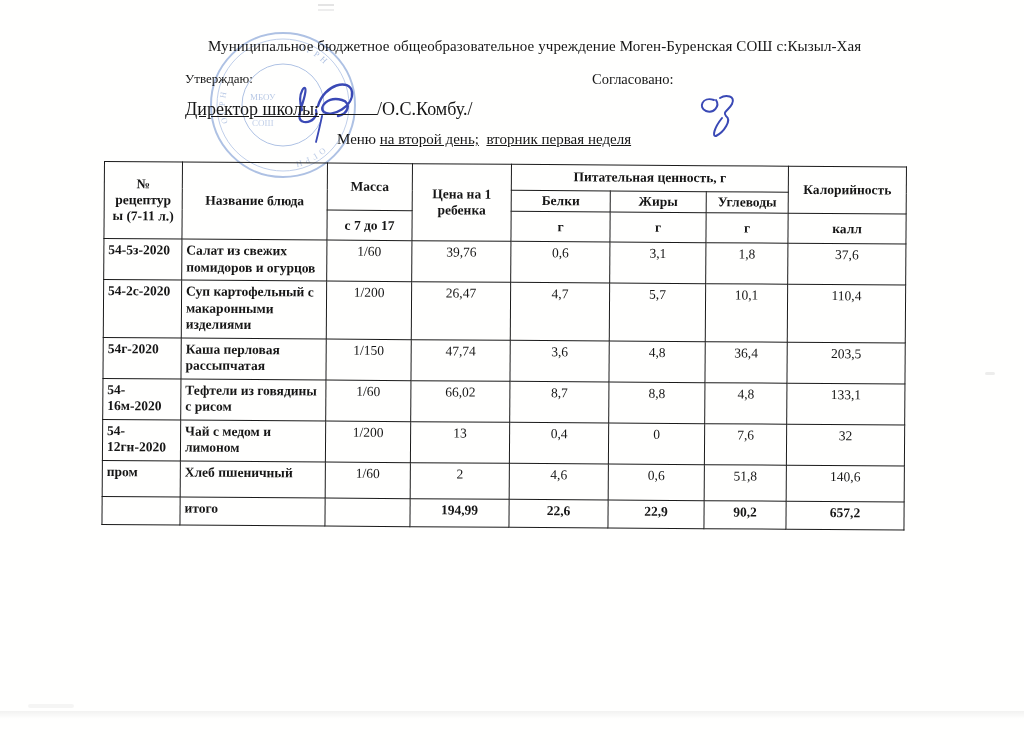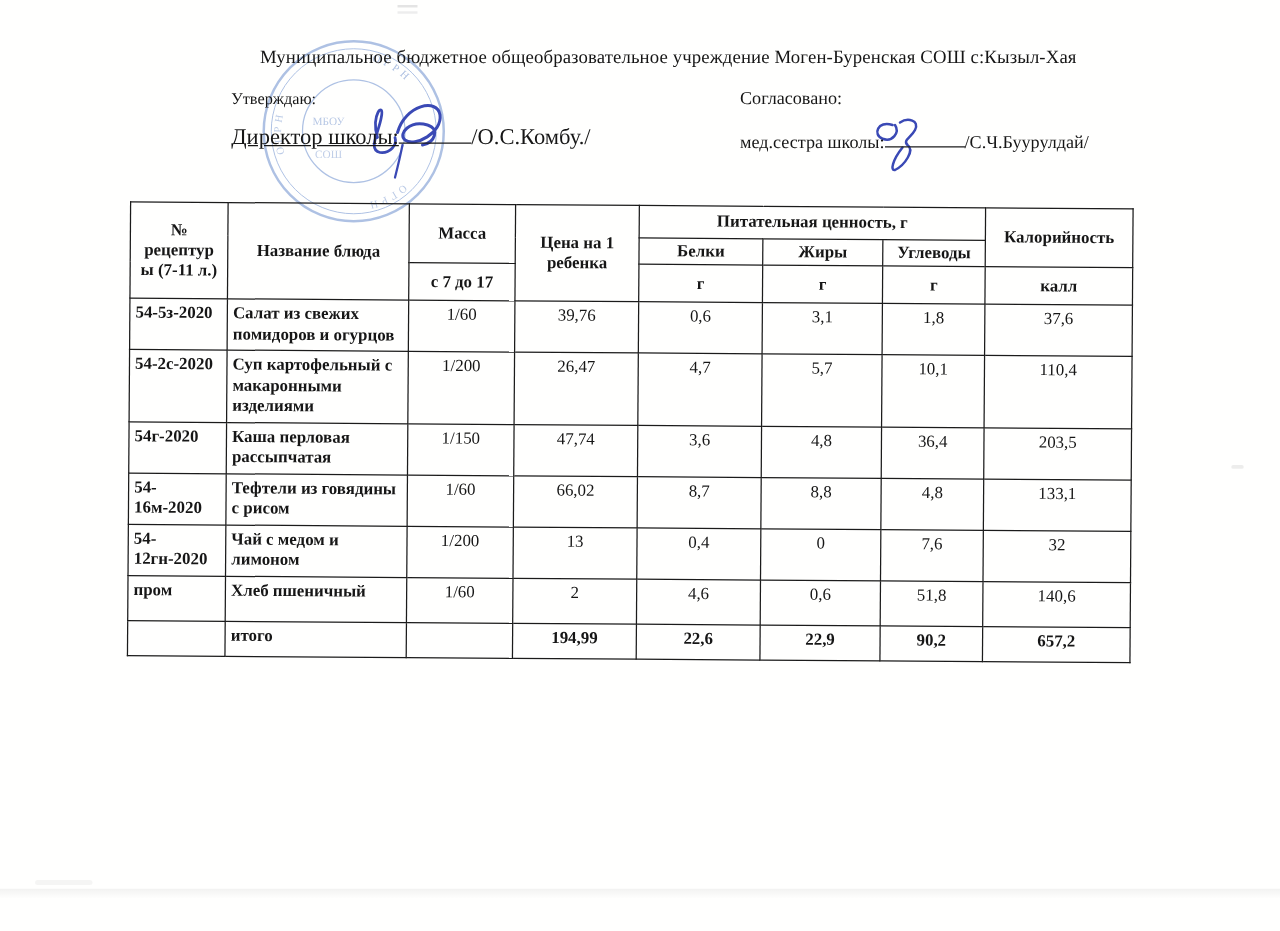--- a/index.html
+++ b/index.html
@@ -102,24 +102,26 @@
   </svg>
 
   <div class="doc-title">Муниципальное бюджетное общеобразовательное учреждение  Моген-Буренская СОШ с:Кызыл-Хая</div>
   <div class="approve-label">Утверждаю:</div>
   <div class="agree-label">Согласовано:</div>
 
   <div class="director-line">
     <span class="role">Директор школы:</span><span class="sig-blank blank-director"></span><span>/О.С.Комбу./</span>
   </div>
 
-  <div class="nurse-line">
-    <span>мед.сестра школы:</span><span class="sig-blank blank-nurse"></span><span>/С.Ч.Буурулдай/</span>
+
+  <div class="menu-line">
+    <span>Меню</span>
+    <span class="u">на второй день;</span>&nbsp;
+    <span class="u">вторник первая неделя</span>
   </div>
-
 
   <div class="menu-table-wrap">
     <table class="menu">
       <colgroup>
         <col style="width:78px">
           <col style="width:145px">
           <col style="width:85px">
           <col style="width:99px">
         <col style="width:99px">
           <col style="width:96px">

